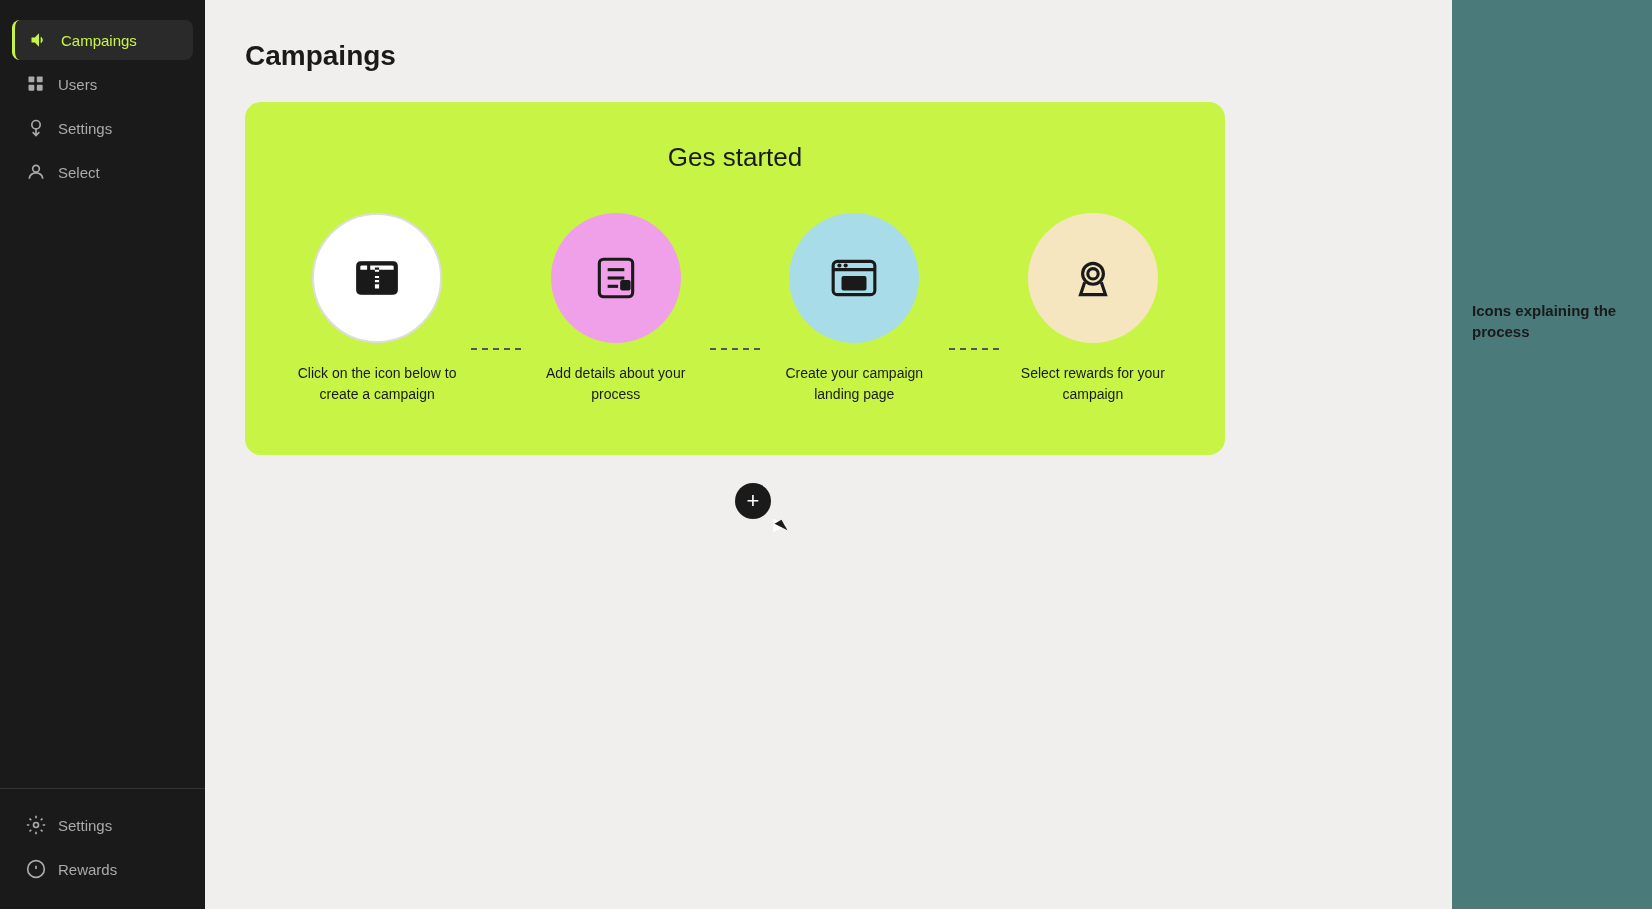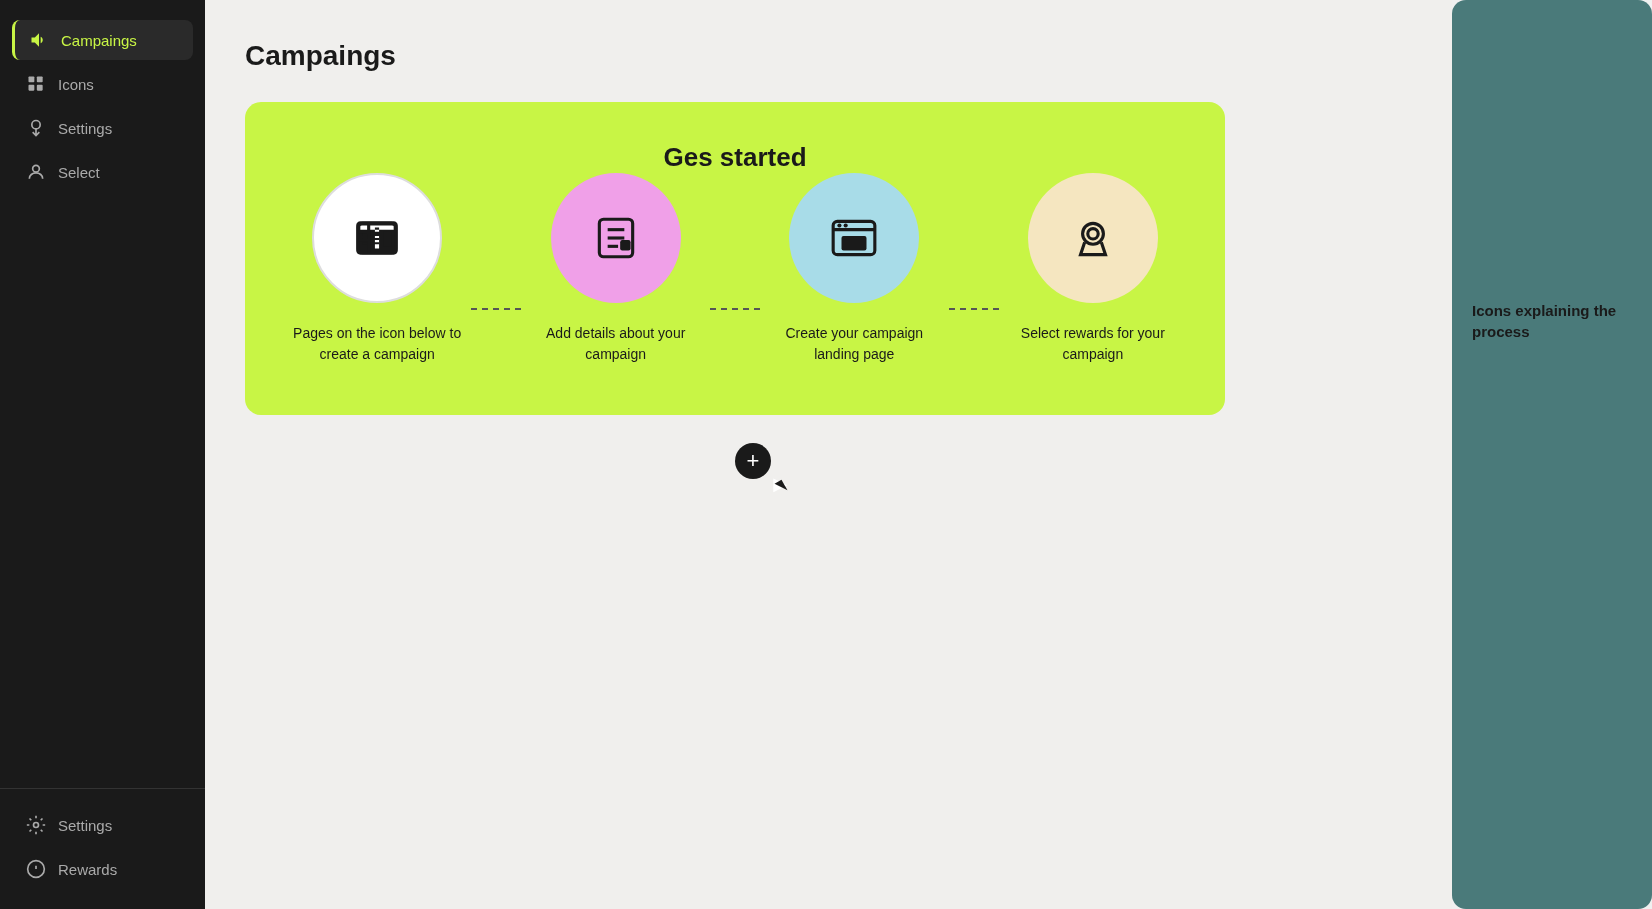--- a/index.html
+++ b/index.html
@@ -88,22 +88,23 @@
     .get-started-card {
       background: #c8f545;
       border-radius: 16px;
       padding: 40px 40px 50px;
       max-width: 980px;
     }
 
     .get-started-title {
       text-align: center;
       font-size: 26px;
-      font-weight: 700;
+      font-weight: 400;
       color: #1a1a1a;
+      margin-bottom: 40px;
     }
 
     .step {
       display: flex;
       flex-direction: column;
       align-items: center;
       flex: 1;
       max-width: 180px;
     }
 
@@ -171,21 +172,20 @@
 
     
     .right-panel {
       width: 200px;
       min-width: 200px;
       background: #4a7a7a;
       padding: 20px;
       display: flex;
       align-items: flex-start;
       padding-top: 300px;
-      border-radius: 14px;
     }
 
     .right-panel-text {
       color: #1a1a1a;
       font-size: 15px;
       font-weight: 600;
       line-height: 1.4;
     }
 
     .steps-container {
@@ -211,21 +211,21 @@
 
     <div class="sidebar-item">
       <span class="icon">
         <svg width="20" height="20" viewBox="0 0 24 24" fill="#aaa">
           <rect x="3" y="3" width="7" height="7" rx="1"></rect>
           <rect x="3" y="13" width="7" height="7" rx="1"></rect>
           <rect x="13" y="3" width="7" height="7" rx="1"></rect>
           <rect x="13" y="13" width="7" height="7" rx="1"></rect>
         </svg>
       </span>
-      <span>Icons</span>
+      <span>Users</span>
     </div>
 
     <div class="sidebar-item">
       <span class="icon">
         <svg width="20" height="20" viewBox="0 0 24 24" fill="none" stroke="#aaa" stroke-width="2">
           <circle cx="12" cy="8" r="5"></circle>
           <path d="M12 13v8M8 17l4 4 4-4"></path>
         </svg>
       </span>
       <span>Settings</span>
@@ -276,38 +276,38 @@
 
       <div class="step">
         <div class="step-circle" style="background:#ffffff; border: 2px solid #ddd;">
           <svg viewBox="0 0 24 24" fill="#1a1a1a">
             <path d="M20 4H4c-1.1 0-2 .9-2 2v12c0 1.1.9 2 2 2h16c1.1 0 2-.9 2-2V6c0-1.1-.9-2-2-2zm-9 3h2v2h-2V7zm0 4h2v6h-2v-6zM4 6h16v2H4V6z"></path>
             <path d="M5 9h4v2H5zm0 3h8v1H5zm0 2h8v1H5zm10-5h4v7h-4z"></path>
             <rect x="3" y="5" width="18" height="14" rx="2" fill="none" stroke="#1a1a1a" stroke-width="1.5"></rect>
             <path d="M8 5v14M3 9h5M3 13h5" stroke="#1a1a1a" stroke-width="1.5" fill="none"></path>
           </svg>
         </div>
-        <p class="step-label">Pages on the icon below to create a campaign</p>
+        <p class="step-label">Click on the icon below to create a campaign</p>
       </div>
 
       <div class="step-connector">
         <div style="width:50px;height:2px;border-top:2px dashed #555;"></div>
       </div>
 
       <div class="step">
         <div class="step-circle" style="background:#f0a0e8;">
           <svg viewBox="0 0 24 24" fill="#1a1a1a" width="50" height="50">
             <rect x="4" y="3" width="16" height="18" rx="2" fill="none" stroke="#1a1a1a" stroke-width="1.5"></rect>
             <line x1="8" y1="8" x2="16" y2="8" stroke="#1a1a1a" stroke-width="1.5"></line>
             <line x1="8" y1="12" x2="16" y2="12" stroke="#1a1a1a" stroke-width="1.5"></line>
             <line x1="8" y1="16" x2="13" y2="16" stroke="#1a1a1a" stroke-width="1.5"></line>
             <rect x="14" y="13" width="5" height="5" rx="1" fill="#1a1a1a"></rect>
           </svg>
         </div>
-        <p class="step-label">Add details about your campaign</p>
+        <p class="step-label">Add details about your process</p>
       </div>
 
       <div class="step-connector">
         <div style="width:50px;height:2px;border-top:2px dashed #555;"></div>
       </div>
 
       <div class="step">
         <div class="step-circle" style="background:#a8dce8;">
           <svg viewBox="0 0 24 24" fill="none" width="50" height="50">
             <rect x="2" y="4" width="20" height="16" rx="2" stroke="#1a1a1a" stroke-width="1.5" fill="none"></rect>

